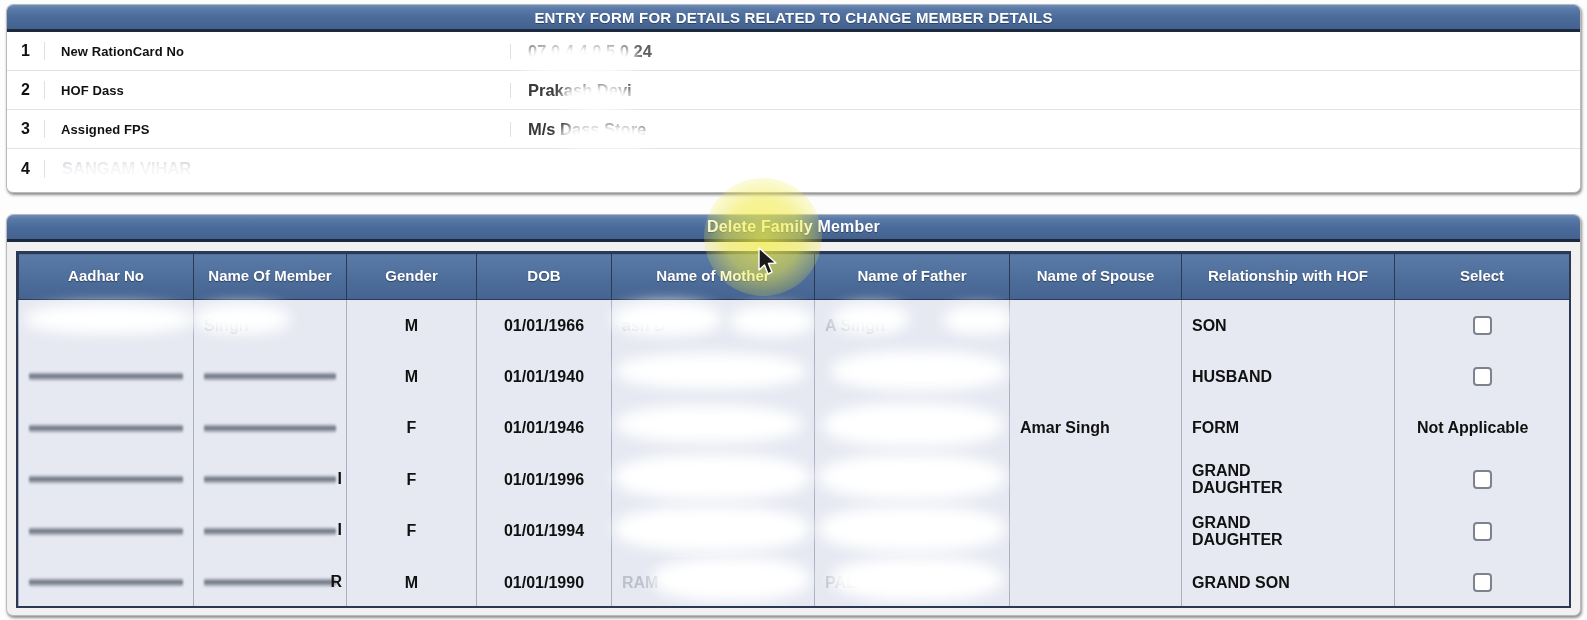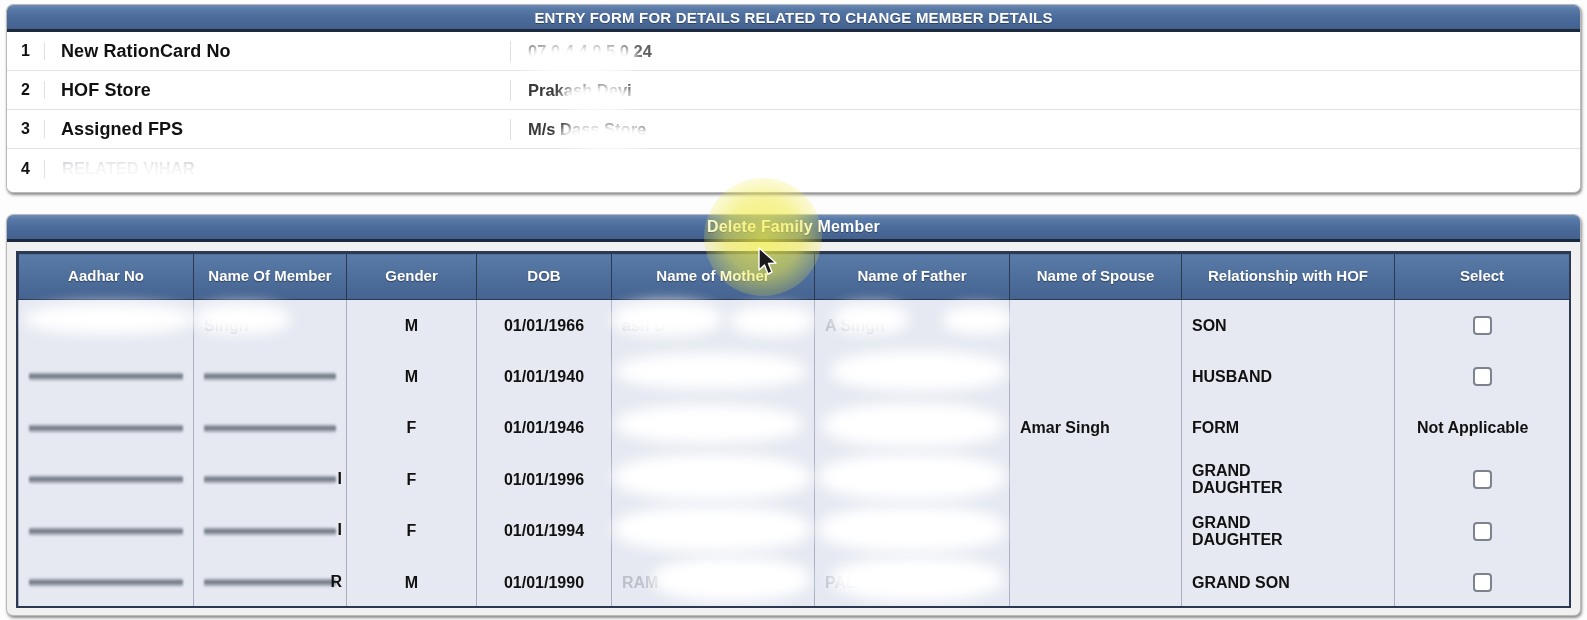--- a/index.html
+++ b/index.html
@@ -65,21 +65,21 @@
     text-align: center;
     font-size: 16px;
     font-weight: bold;
     color: #111;
     border-right: 1px solid #e0e0e0;
     box-sizing: border-box;
   }
   .form-label {
     width: 466px;
     padding-left: 16px;
-    font-size: 18px;
+    font-size: 13px;
     font-weight: bold;
     color: #111;
     border-right: 1px solid #e0e0e0;
     box-sizing: border-box;
     letter-spacing: .1px;
   }
   .form-value {
     flex: 1;
     padding-left: 17px;
     font-size: 16.5px;
@@ -257,40 +257,40 @@
       <div class="form-idx">1</div>
       <div class="form-label">New RationCard No</div>
       <div class="form-value redact-1">
         <span class="val">07 0 4 4 0 5 0 24</span>
         <span class="smudge" style="left:8px;top:2px;width:118px;height:30px;"></span>
       </div>
     </div>
 
     <div class="form-row">
       <div class="form-idx">2</div>
-      <div class="form-label">HOF Store</div>
+      <div class="form-label">HOF Dass</div>
       <div class="form-value">
         <span class="val">Prakash Devi</span>
         <span class="smudge" style="left:50px;top:3px;width:72px;height:27px;"></span>
       </div>
     </div>
 
     <div class="form-row">
       <div class="form-idx">3</div>
       <div class="form-label">Assigned FPS</div>
       <div class="form-value">
         <span class="val">M/s Dass Store</span>
         <span class="smudge" style="left:48px;top:3px;width:94px;height:26px;"></span>
       </div>
     </div>
 
     <div class="form-row">
       <div class="form-idx">4</div>
       <div class="form-value" style="color:#a9aebb;">
-        <span class="val ghost">RELATED VIHAR</span>
+        <span class="val ghost">SANGAM VIHAR</span>
         <span class="smudge" style="left:4px;top:2px;width:160px;height:28px;opacity:.85;"></span>
       </div>
     </div>
 
   </div>
 </div>
 
 <div class="panel" id="members-panel">
   <div class="panel-title">Delete Family Member</div>
 

